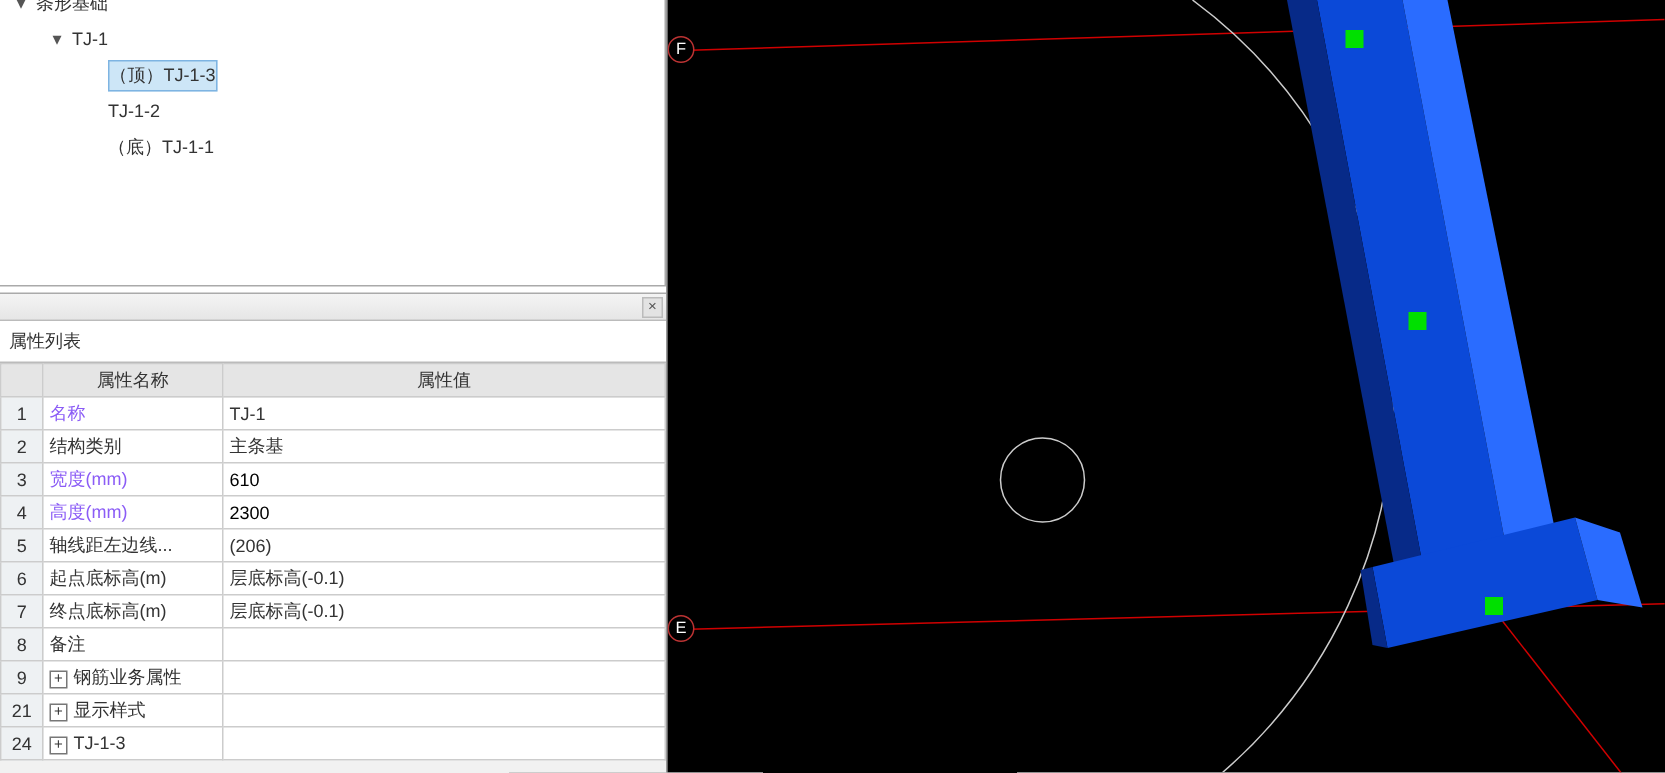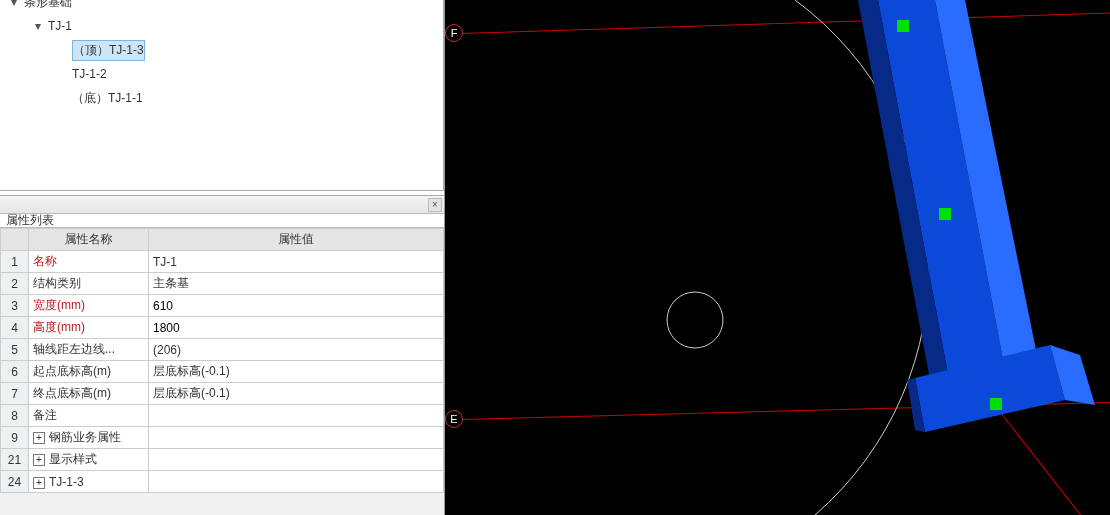--- a/index.html
+++ b/index.html
@@ -70,21 +70,21 @@
     padding: 0 2px;
   }
   .prop-title { padding-left:2px; color:#555; font-size:11px;}
   .prop-close {
     width: 14px; height: 14px;
     display:flex; align-items:center; justify-content:center;
     background:#e3e3e3; border:1px solid #bbb;
     color:#555; font-size:10px; cursor:pointer;
   }
   .prop-header-row {
-    height: 14px;
+    height: 28px;
     background: #ffffff;
     border-bottom:1px solid #bbb;
     padding-left: 6px;
     display:flex; align-items:center;
     font-size:12px;
     color:#333;
   }
   table.prop-table {
     border-collapse: collapse;
     width: 100%;
@@ -97,21 +97,21 @@
     text-align: left;
     vertical-align: middle;
   }
   table.prop-table th {
     background: #e5e5e5;
     font-weight: normal;
     text-align: center;
   }
   .col-num { width: 28px; text-align:center !important; background:#eef1f3; color:#333;}
   .col-name { width: 120px; }
-  .blue-link { color: #b91c1c; }
+  .blue-link { color: #8b5cf6; }
   .expander {
     display:inline-flex; align-items:center; justify-content:center;
     width:12px; height:12px; border:1px solid #777;
     font-size:10px; line-height:10px; margin-right:4px;
     color:#333; background:#fff;
   }
   .greyval { color:#000000; }
 
   .viewport {
     flex: 1;
@@ -201,21 +201,21 @@
               <td>主条基</td>
             </tr>
             <tr>
               <td class="col-num">3</td>
               <td class="col-name"><span class="blue-link">宽度(mm)</span></td>
               <td class="greyval">610</td>
             </tr>
             <tr>
               <td class="col-num">4</td>
               <td class="col-name"><span class="blue-link">高度(mm)</span></td>
-              <td class="greyval">1800</td>
+              <td class="greyval">2300</td>
             </tr>
             <tr>
               <td class="col-num">5</td>
               <td class="col-name"><span>轴线距左边线...</span></td>
               <td>(206)</td>
             </tr>
             <tr>
               <td class="col-num">6</td>
               <td class="col-name"><span>起点底标高(m)</span></td>
               <td>层底标高(-0.1)</td>

